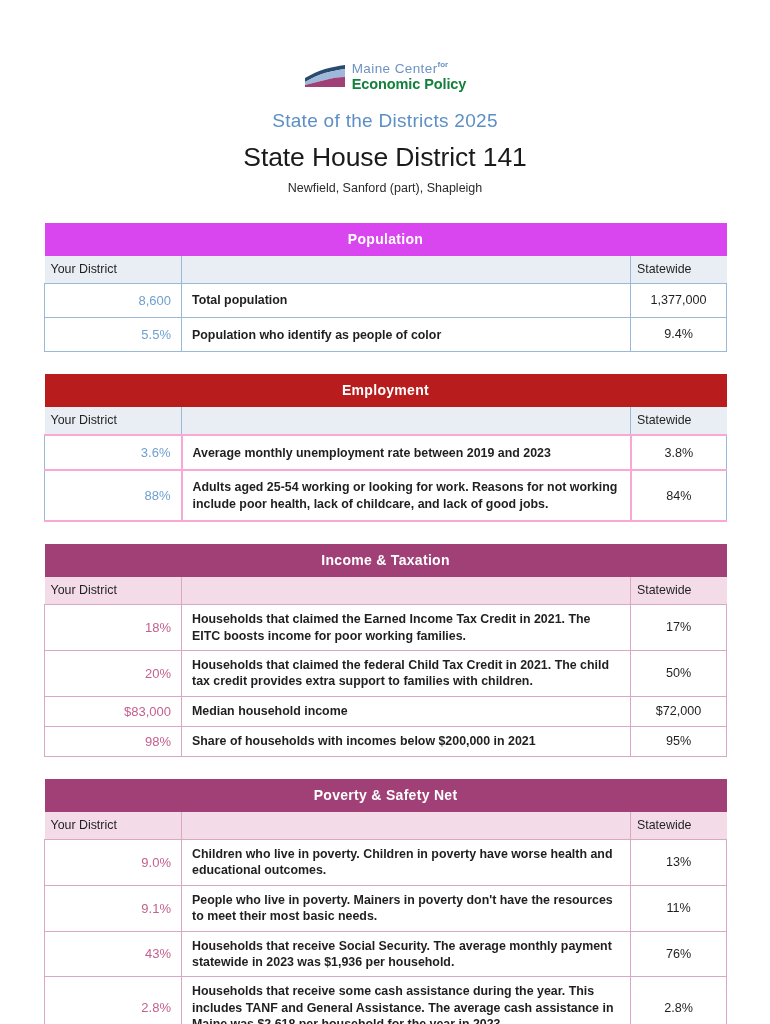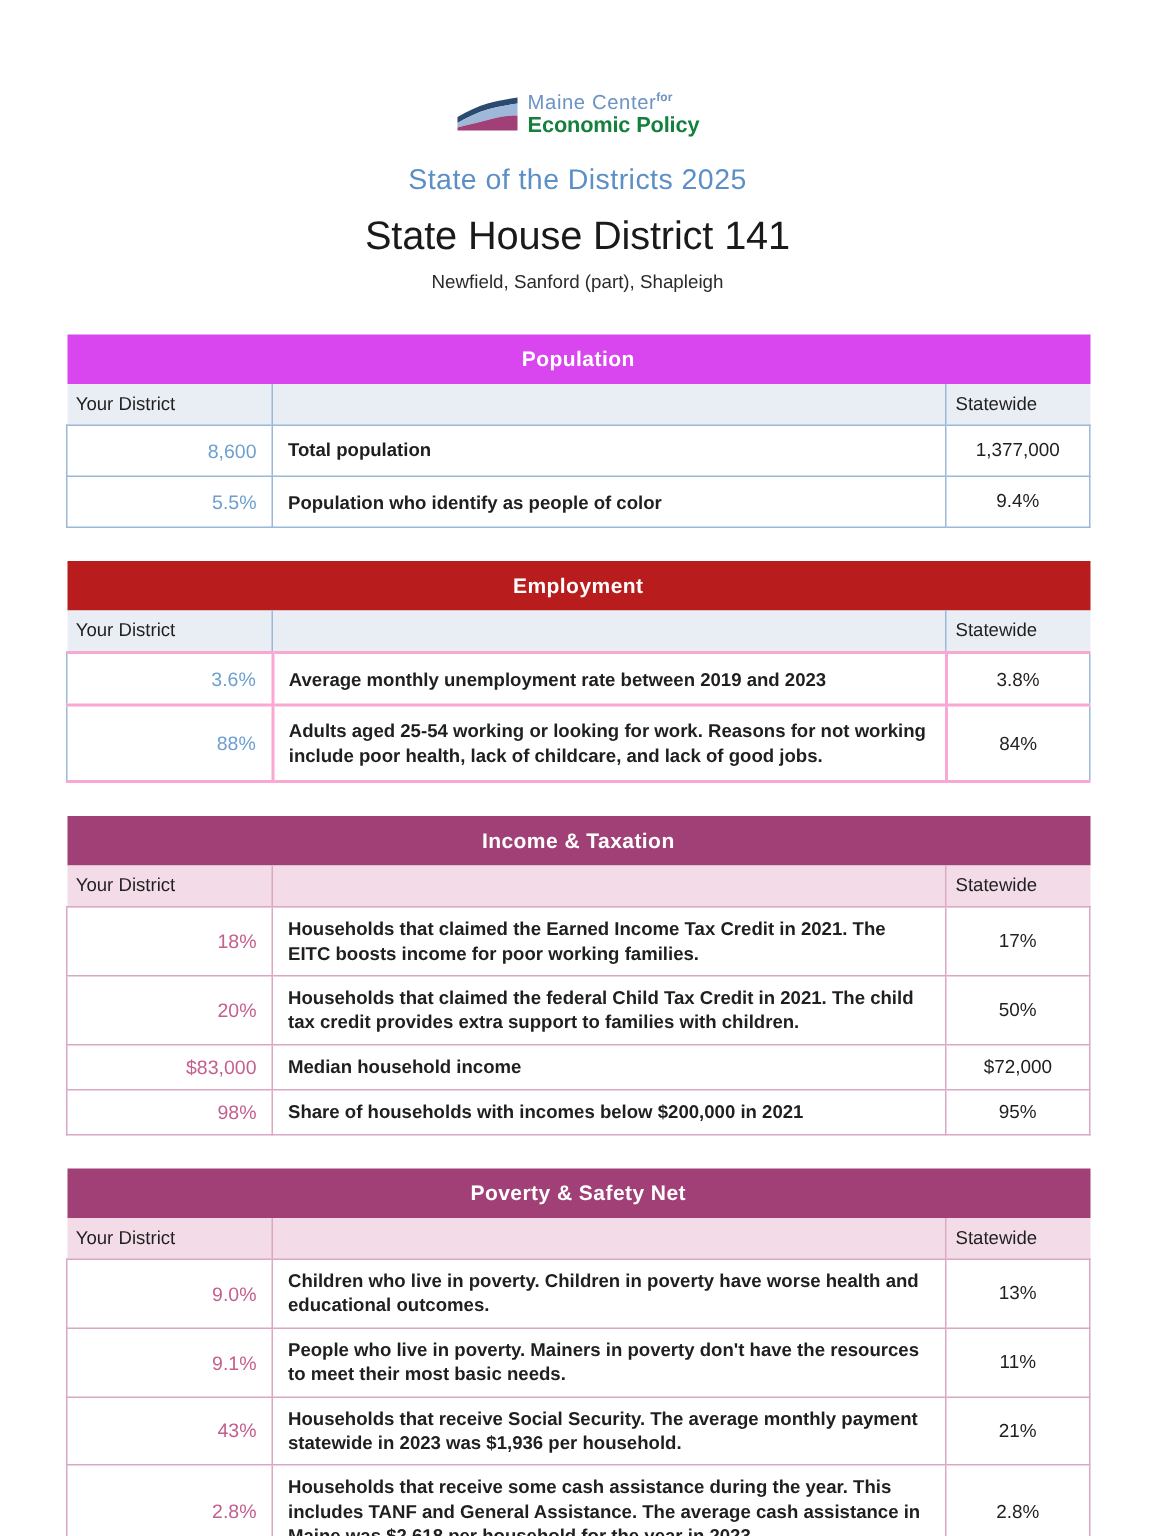--- a/index.html
+++ b/index.html
@@ -312,21 +312,21 @@
             <td class="v-state">13%</td>
           </tr>
           <tr>
             <td class="v-district">9.1%</td>
             <td class="v-desc">People who live in poverty. Mainers in poverty don't have the resources to meet their most basic needs.</td>
             <td class="v-state">11%</td>
           </tr>
           <tr>
             <td class="v-district">43%</td>
             <td class="v-desc">Households that receive Social Security. The average monthly payment statewide in 2023 was $1,936 per household.</td>
-            <td class="v-state">21%</td>
+            <td class="v-state">76%</td>
           </tr>
           <tr>
             <td class="v-district">2.8%</td>
             <td class="v-desc">Households that receive some cash assistance during the year. This includes TANF and General Assistance. The average cash assistance in Maine was $2,618 per household for the year in 2023.</td>
             <td class="v-state">2.8%</td>
           </tr>
         </tbody>
       </table>
     </div>
 

